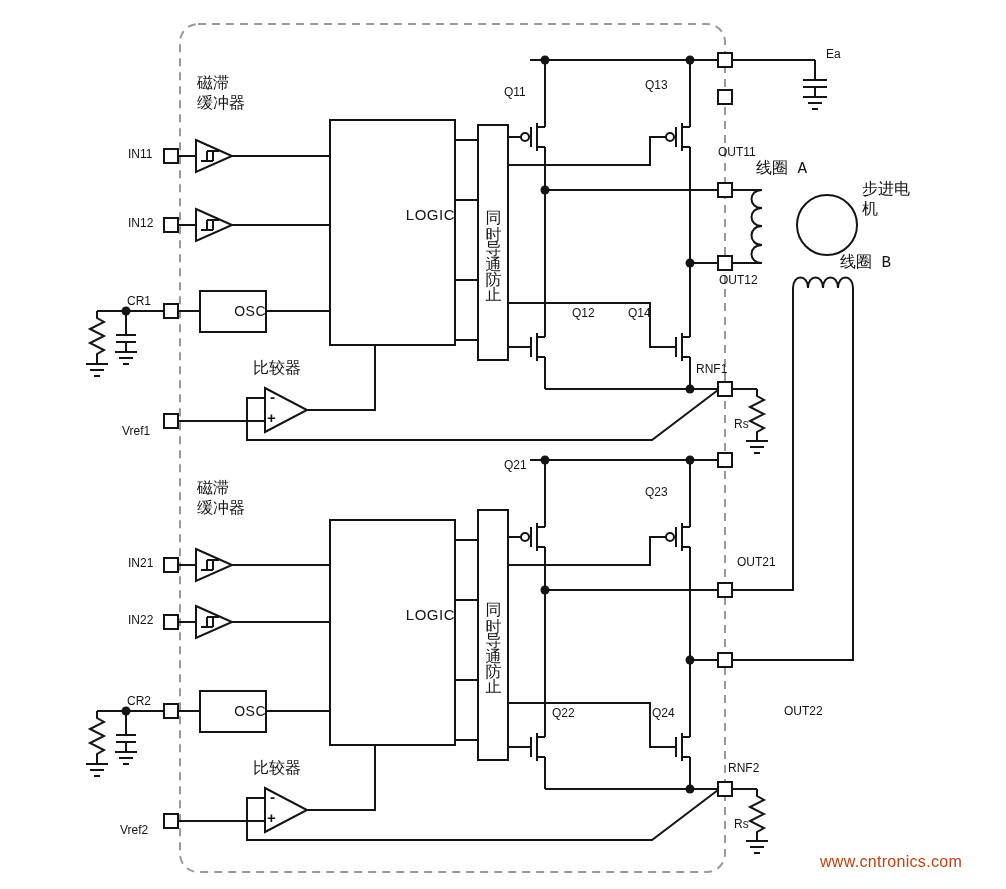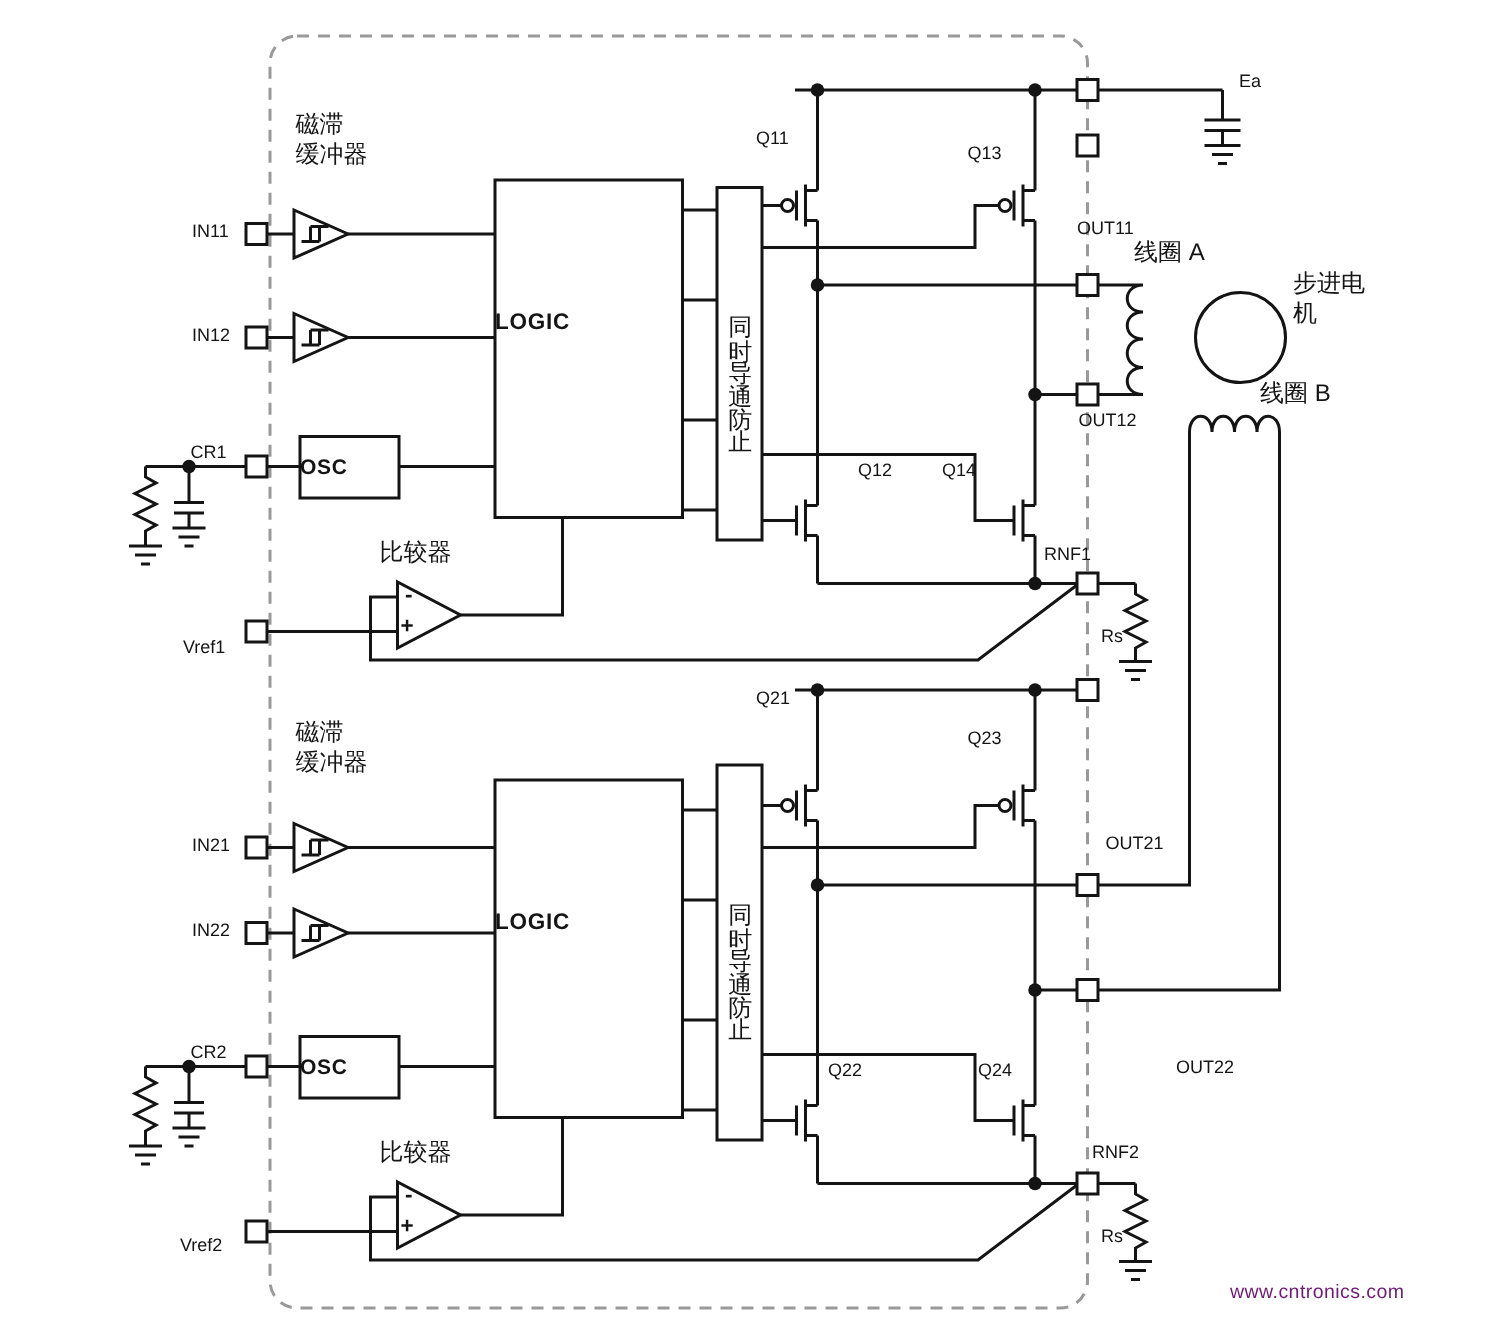--- a/index.html
+++ b/index.html
@@ -1,26 +1,26 @@
 <!DOCTYPE html>
 <html><head>
 <meta charset="utf-8">
 <style>
   *{margin:0;padding:0;box-sizing:border-box}
   html,body{background:#fff}
   body{width:1006px;height:889px;position:relative;font-family:"Liberation Sans","DejaVu Sans",sans-serif;color:#141414}
   .stage{position:absolute;left:0;top:0;width:1006px;height:889px;background:#fff;overflow:hidden}
   .stage svg{position:absolute;left:0;top:0}
   .lbl{position:absolute;font-size:12px;line-height:1.28;white-space:pre-line;color:#141414}
-  .cn{font-size:16px;font-family:Liberation Sans, sans-serif}
-  .blk{font-weight:bold;text-align:left;letter-spacing:.5px;font-size:14px}
+  .cn{font-size:16px;font-family:Liberation Mono, monospace}
+  .blk{font-weight:normal;text-align:right;letter-spacing:.5px;font-size:14px}
   .sign{font-weight:bold;font-size:15px}
   .vwrap{position:absolute;display:flex;align-items:center;justify-content:center}
   .vtext{writing-mode:vertical-rl;text-orientation:upright;letter-spacing:15px;font-size:16px;color:#141414;font-family:"DejaVu Sans","Liberation Sans",sans-serif}
-  .wm{position:absolute;font-size:13px;color:#701a75;letter-spacing:.3px}
+  .wm{position:absolute;font-size:16px;color:#c2410c;letter-spacing:.3px}
 </style>
 </head>
 <body>
 
 <div class="stage">
 
   <svg width="1006" height="889" viewBox="0 0 1006 889">
     <g fill="none" stroke="#141414" stroke-width="2">
 
       <rect x="180" y="24" width="545" height="848" rx="18" stroke="#999999" stroke-dasharray="8 6"></rect>
@@ -161,21 +161,21 @@
   <div class="lbl blk" style="left:200px;top:303px;width:66px">OSC</div>
   <div class="lbl blk" style="left:330px;top:205px;width:125px;font-size:15px">LOGIC</div>
   <div class="vwrap" style="left:478px;top:125px;width:30px;height:235px">
     <span class="vtext">同时导通防止</span>
   </div>
   <div class="lbl cn" style="left:253px;top:359px">比较器</div>
   <div class="lbl sign" style="left:270px;top:387px">-</div>
   <div class="lbl sign" style="left:267px;top:408px">+</div>
   <div class="lbl" style="left:122px;top:424px">Vref1</div>
   <div class="lbl" style="left:504px;top:85px">Q11</div>
-  <div class="lbl" style="left:645px;top:95px">Q13</div>
+  <div class="lbl" style="left:645px;top:78px">Q13</div>
   <div class="lbl" style="left:572px;top:306px">Q12</div>
   <div class="lbl" style="left:628px;top:306px">Q14</div>
   <div class="lbl" style="left:718px;top:145px">OUT11</div>
   <div class="lbl" style="left:719px;top:273px">OUT12</div>
   <div class="lbl" style="left:696px;top:362px">RNF1</div>
   <div class="lbl" style="left:734px;top:417px">Rs</div>
 
   <div class="lbl cn" style="left:197px;top:479px">磁滞
 缓冲器</div>
   <div class="lbl" style="left:128px;top:556px">IN21</div>

